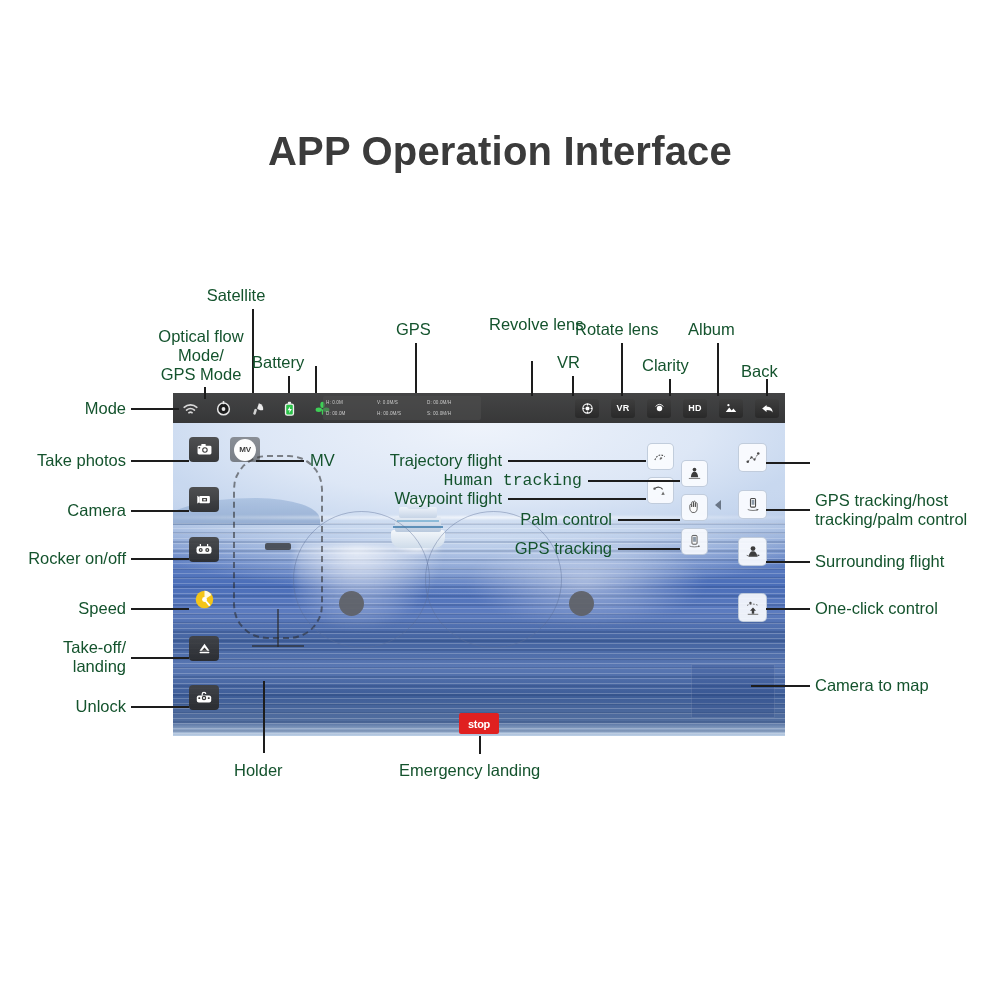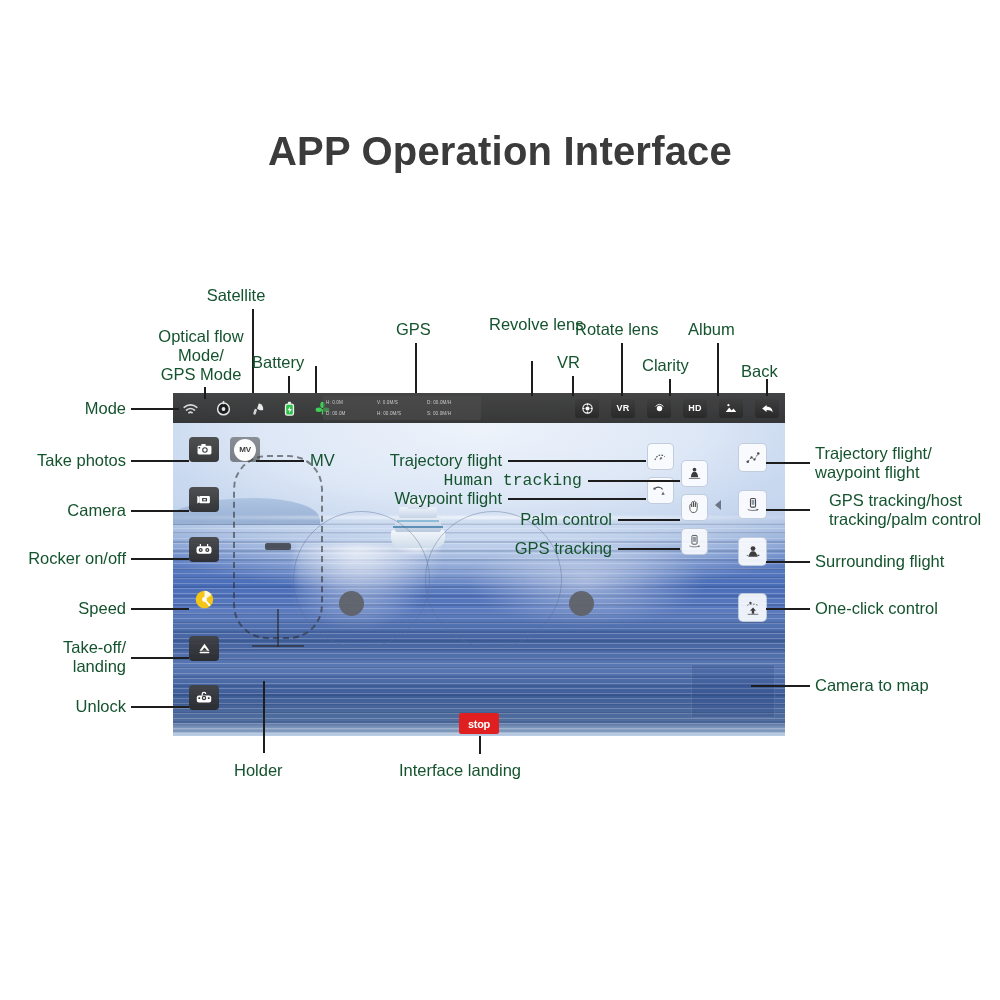--- a/index.html
+++ b/index.html
@@ -467,36 +467,34 @@
 
   <div class="lbl r" style="left:370px;top:488px;width:132px;">Waypoint flight</div>
   <div class="leader lh" style="left:508px;top:497px;width:138px;"></div>
 
   <div class="lbl r" style="left:468px;top:509px;width:144px;">Palm control</div>
   <div class="leader lh" style="left:618px;top:518px;width:62px;"></div>
 
   <div class="lbl r" style="left:468px;top:538px;width:144px;">GPS tracking</div>
   <div class="leader lh" style="left:618px;top:547px;width:62px;"></div>
 
-  <div class="lbl" style="left:815px;top:443px;">Trajectory flight/
-waypoint flight</div>
   <div class="leader lh" style="left:766px;top:461px;width:44px;"></div>
 
-  <div class="lbl" style="left:815px;top:490px;margin-left:14px;">GPS tracking/host
+  <div class="lbl" style="left:815px;top:490px;">GPS tracking/host
 tracking/palm control</div>
   <div class="leader lh" style="left:766px;top:508px;width:44px;"></div>
 
   <div class="lbl" style="left:815px;top:551px;">Surrounding flight</div>
   <div class="leader lh" style="left:766px;top:560px;width:44px;"></div>
 
   <div class="lbl" style="left:815px;top:598px;">One-click control</div>
   <div class="leader lh" style="left:766px;top:607px;width:44px;"></div>
 
   <div class="lbl" style="left:815px;top:675px;">Camera to map</div>
   <div class="leader lh" style="left:751px;top:684px;width:59px;"></div>
 
   <div class="lbl" style="left:234px;top:760px;">Holder</div>
   <div class="leader lv" style="left:263px;top:680px;height:72px;"></div>
 
-  <div class="lbl" style="left:399px;top:760px;">Interface landing</div>
+  <div class="lbl" style="left:399px;top:760px;">Emergency landing</div>
   <div class="leader lv" style="left:479px;top:735px;height:18px;"></div>
 
 </div>
 
 </body></html>

